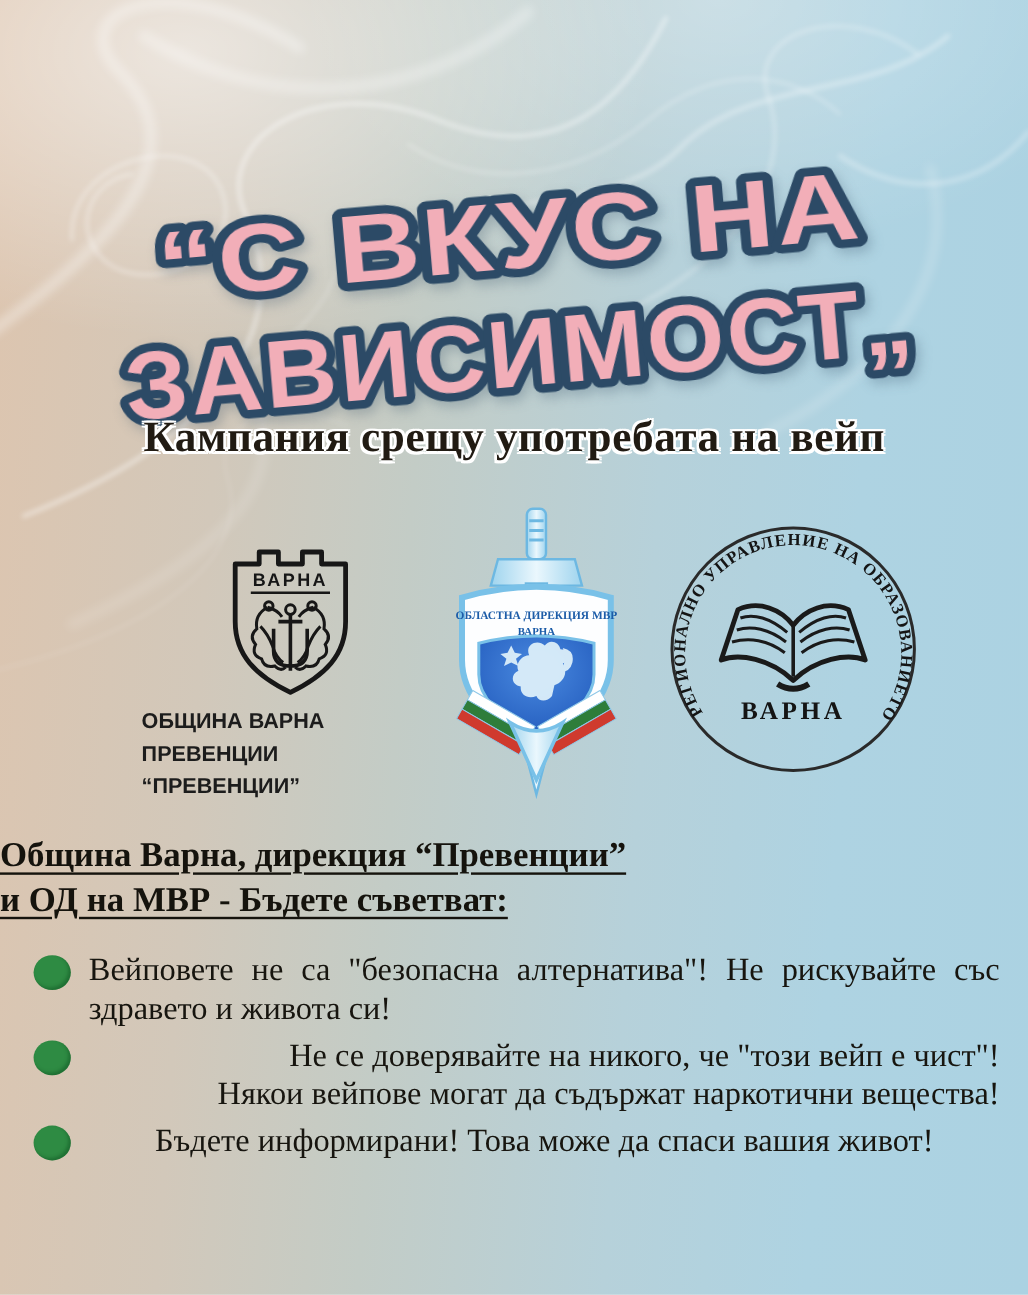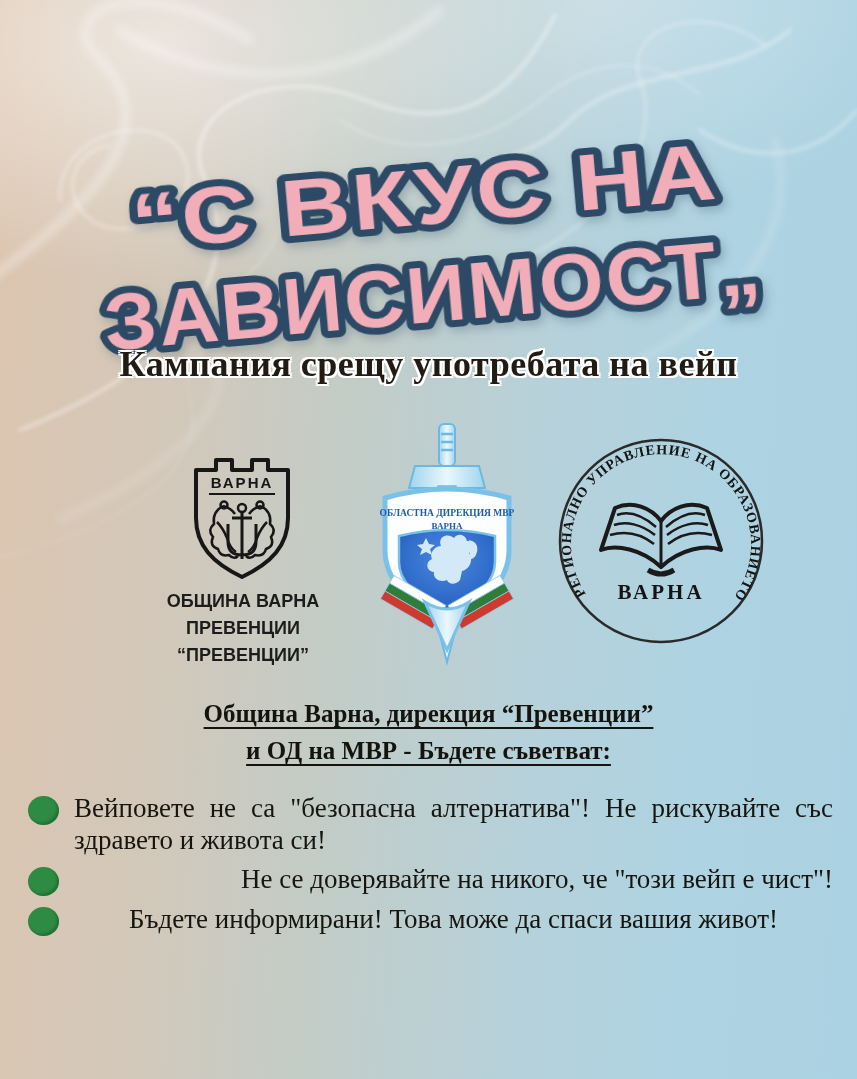--- a/index.html
+++ b/index.html
@@ -49,35 +49,35 @@
     font-weight:700;font-size:36px;color:#211b13;
     text-shadow:-2px -2px 0 #fff,2px -2px 0 #fff,-2px 2px 0 #fff,2px 2px 0 #fff,
                  0 -2px 0 #fff,0 2px 0 #fff,-2px 0 0 #fff,2px 0 0 #fff;
     letter-spacing:.5px;
   }
 
   
   .logo-varna{position:absolute;left:183px;top:456px;}
   .varna-caption{
     position:absolute;left:118px;top:588px;width:250px;
-    text-align:center;font-family:"Liberation Sans",sans-serif;
+    font-family:"Liberation Sans",sans-serif;
     font-weight:700;font-size:18px;line-height:27px;color:#1c1c1c;
   }
   .logo-mvr{position:absolute;left:377px;top:420px;}
   .logo-ruo{position:absolute;left:556px;top:436px;}
 
   .mvr-band{font-family:"Liberation Serif",serif;font-weight:700;fill:#1c5ca8;text-anchor:middle;}
   .ruo-ring{font-family:"Liberation Serif",serif;font-weight:700;font-size:14px;fill:#141414;letter-spacing:1px;}
   .ruo-city{font-family:"Liberation Serif",serif;font-weight:700;font-size:21px;fill:#141414;letter-spacing:3px;text-anchor:middle;}
   .varna-shield-label{font-family:"Liberation Sans",sans-serif;font-weight:700;font-size:15px;fill:#161616;letter-spacing:2px;text-anchor:middle;}
 
   
   .advice-heading{
     position:absolute;top:695px;left:0;width:100%;
-    text-align:center;font-weight:700;font-size:25px;line-height:37px;color:#15130d;
+    font-weight:700;font-size:29px;line-height:37px;color:#15130d;
   }
   .advice-heading .hline{
     text-decoration:underline;
     text-decoration-thickness:2px;
     text-underline-offset:5px;
   }
 
   
   .bullets{position:absolute;top:792px;left:28px;right:24px;}
   .bullet-item{display:flex;align-items:flex-start;margin-bottom:7px;}
@@ -231,20 +231,21 @@
     <div class="bullet-item">
       <span class="bullet-dot"></span>
       <div class="bullet-text">
         <span class="bline">Вейповете не са "безопасна алтернатива"! Не рискувайте със здравето и живота си!</span>
       </div>
     </div>
     <div class="bullet-item">
       <span class="bullet-dot"></span>
       <div class="bullet-text" style="text-align:right;">
         <span class="bline">Не се доверявайте на никого, че "този вейп е чист"!</span>
+        <span class="bline">Някои вейпове могат да съдържат наркотични вещества!</span>
       </div>
     </div>
     <div class="bullet-item">
       <span class="bullet-dot"></span>
       <div class="bullet-text" style="text-align:center;">
         <span class="bline">Бъдете информирани! Това може да спаси вашия живот!</span>
       </div>
     </div>
   </div>
 

